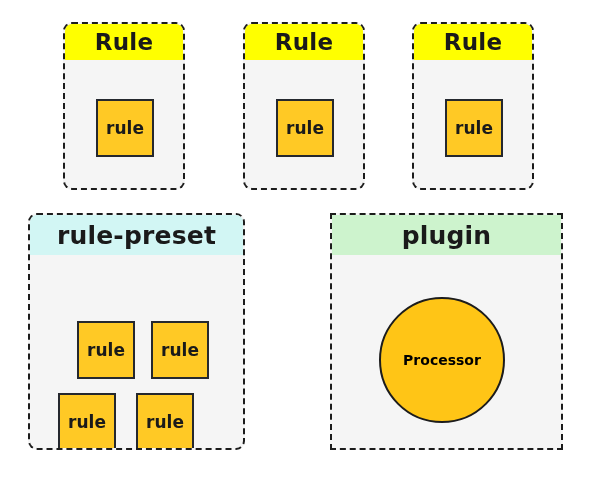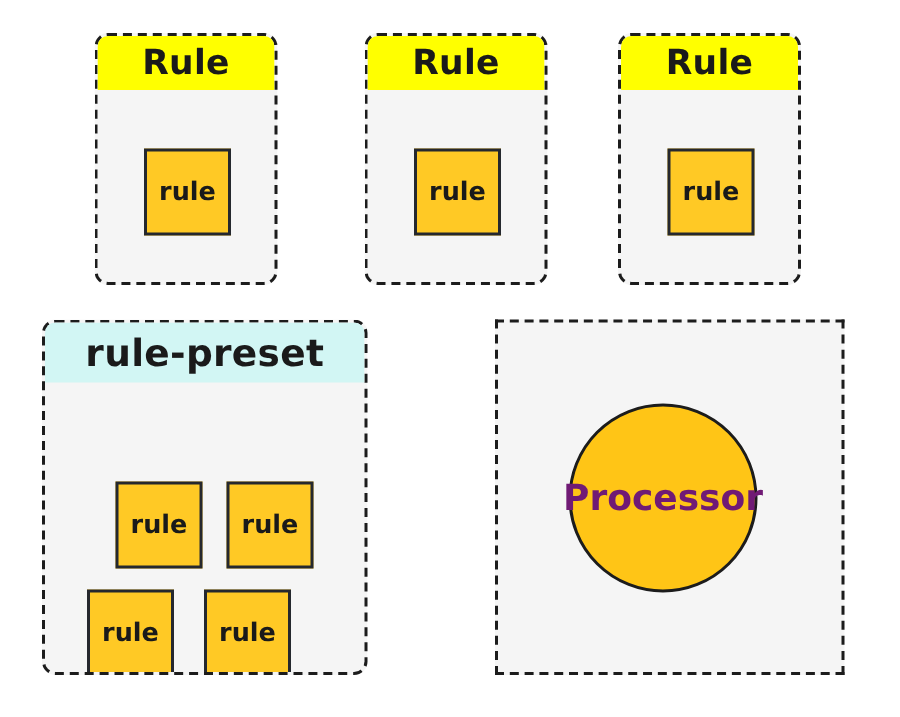--- a/index.html
+++ b/index.html
@@ -106,32 +106,32 @@
   .plugin-card .node-header {
     height: 40px;
     background: #cdf3cd;
     font-size: 25px;
   }
   .plugin-card .node-body { --hdr: 40px; }
 
   .processor-circle {
     position: absolute;
     left: 47px;
-    top: 54px;
+    top: 42px;
     width: 126px;
     height: 126px;
     box-sizing: border-box;
     border-radius: 50%;
     background: #ffc516;
     border: 2.5px solid #1c1c1c;
     display: flex;
     align-items: center;
     justify-content: center;
-    font-size: 24px;
-    color: #701a75;
+    font-size: 14px;
+    color: #000000;
   }
 </style>
 </head>
 <body>
 
 <div class="node rounded rule-card rule-card-1">
   <div class="node-header">Rule</div>
   <div class="node-body">
     <div class="rule-box">rule</div>
   </div>
@@ -155,16 +155,17 @@
   <div class="node-header">rule-preset</div>
   <div class="node-body">
     <div class="rule-box pb-1">rule</div>
     <div class="rule-box pb-2">rule</div>
     <div class="rule-box pb-3">rule</div>
     <div class="rule-box pb-4">rule</div>
   </div>
 </div>
 
 <div class="node square plugin-card">
+  <div class="node-header">plugin</div>
   <div class="node-body">
     <div class="processor-circle">Processor</div>
   </div>
 </div>
 
 </body></html>

